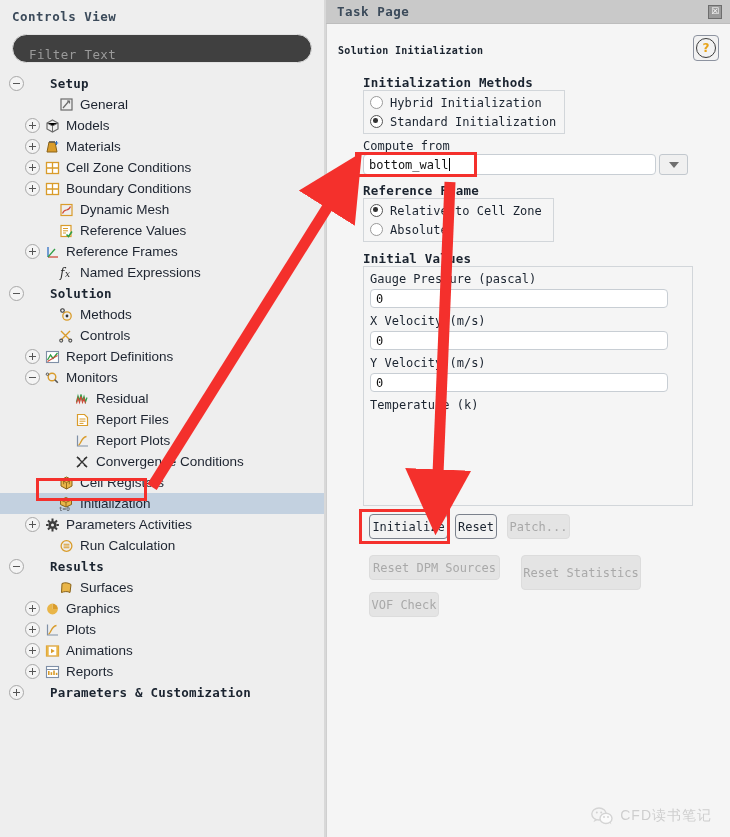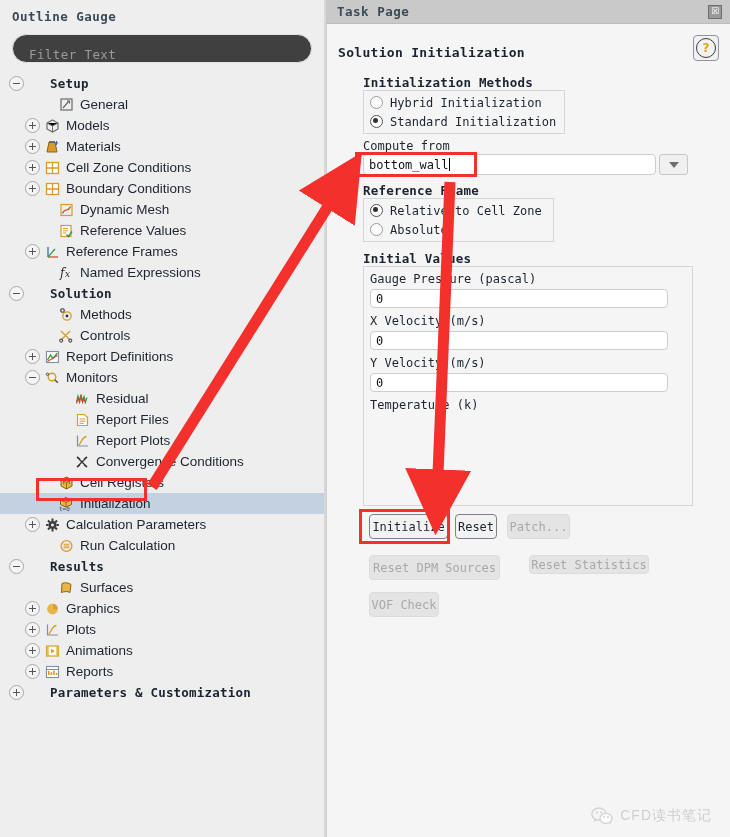--- a/index.html
+++ b/index.html
@@ -92,21 +92,21 @@
     color:#ffffff;font-size:9px;line-height:1;
     font-family:"DejaVu Sans", sans-serif;
   }
   .task-body{
     position:absolute;top:24px;left:0;right:0;bottom:0;
     background:#f5f5f5;border-left:1px solid #cfcfcf;
     box-sizing:border-box;
   }
   .panel-title{
     font-family:"DejaVu Sans Mono", monospace;font-weight:bold;
-    font-size:13px;color:#1b2430;
+    font-size:10px;color:#1b2430;
     position:absolute;left:11px;top:21px;letter-spacing:0.3px;
   }
   .helpbtn{
     position:absolute;right:11px;top:11px;
     width:24px;height:24px;border:1px solid #8d93a0;border-radius:4px;
     background:#f2f2f2;display:flex;align-items:center;justify-content:center;
   }
   .helpbtn .circ{
     width:18px;height:18px;border-radius:50%;border:1.4px solid #3b3b3b;
     display:flex;align-items:center;justify-content:center;
@@ -196,21 +196,21 @@
     font-family:"Liberation Sans", sans-serif;font-size:14px;color:#b7b7b7;
     letter-spacing:1px;margin-left:7px;
   }
 </style>
 </head>
 <body>
 
 <div class="app">
 
   <div class="outline">
-    <div class="outline-title">Outline Gauge</div>
+    <div class="outline-title">Controls View</div>
 
     <div class="filter-box">
       <span>Filter Text</span>
     </div>
 
     <div class="tree" id="tree">
         <div class="row group">
           <div style="width: 9px; flex: 0 0 auto;"></div>
           <div class="exp minus"></div>
           <div class="gap4"></div>
@@ -472,21 +472,21 @@
           <div class="ico">
             <svg width="17" height="16" viewBox="0 0 17 16">
               <circle cx="8.5" cy="8" r="4" fill="#3c3c3c"></circle>
                 <g stroke="#3c3c3c" stroke-width="2">
                   <path d="M8.5 1.6 L8.5 4 M8.5 12 L8.5 14.4 M2.1 8 L4.5 8 M12.5 8 L14.9 8
                            M4 3.5 L5.7 5.2 M11.3 10.8 L13 12.5 M13 3.5 L11.3 5.2 M5.7 10.8 L4 12.5"></path>
                 </g>
                 <circle cx="8.5" cy="8" r="1.5" fill="#eee"></circle>
             </svg>
           </div>
-          <div class="lbl">Calculation Parameters</div>
+          <div class="lbl">Parameters Activities</div>
         </div>
         <div class="row">
           <div style="width: 41px; flex: 0 0 auto;"></div>
           <div class="exp none"></div>
           <div class="gap4"></div>
           <div class="ico">
             <svg width="17" height="16" viewBox="0 0 17 16">
               <circle cx="8.5" cy="8" r="5.4" fill="none" stroke="#d99c2b" stroke-width="1.3"></circle>
                 <path d="M5.6 6.2 h5.8 M5.6 8 h5.8 M5.6 9.8 h5.8" stroke="#d99c2b" stroke-width="1.1"></path>
             </svg>
@@ -650,21 +650,21 @@
         </div>
 
         <div class="fld-label" style="position:absolute;left:6px;top:131px;">Temperature (k)</div>
       </div>
 
       <div class="btn" style="left:42px;top:490px;width:79px;height:25px;">Initialize</div>
       <div class="btn" style="left:128px;top:490px;width:42px;height:25px;">Reset</div>
       <div class="btn dis" style="left:180px;top:490px;width:63px;height:25px;">Patch...</div>
 
       <div class="btn dis" style="left:42px;top:531px;width:131px;height:25px;">Reset DPM Sources</div>
-      <div class="btn dis" style="left:202px;top:531px;width:120px;height:19px;">Reset Statistics</div>
+      <div class="btn dis" style="left:194px;top:531px;width:120px;height:35px;">Reset Statistics</div>
 
       <div class="btn dis" style="left:42px;top:568px;width:70px;height:25px;">VOF Check</div>
 
       <div class="wm">
         <svg width="22" height="18" viewBox="0 0 22 18">
           <ellipse cx="8" cy="7" rx="7.2" ry="6" fill="none" stroke="#c0c0c0" stroke-width="1.4"></ellipse>
           <path d="M4 12 L2.4 15.2 L6 13.3 Z" fill="#c0c0c0"></path>
           <ellipse cx="15" cy="11.4" rx="6" ry="5.1" fill="#ffffff" stroke="#c0c0c0" stroke-width="1.4"></ellipse>
           <path d="M18.4 15.5 L20.4 17.6 L19.4 14.6 Z" fill="#c0c0c0"></path>
           <circle cx="5.8" cy="5.5" r="1" fill="#bdbdbd"></circle>

